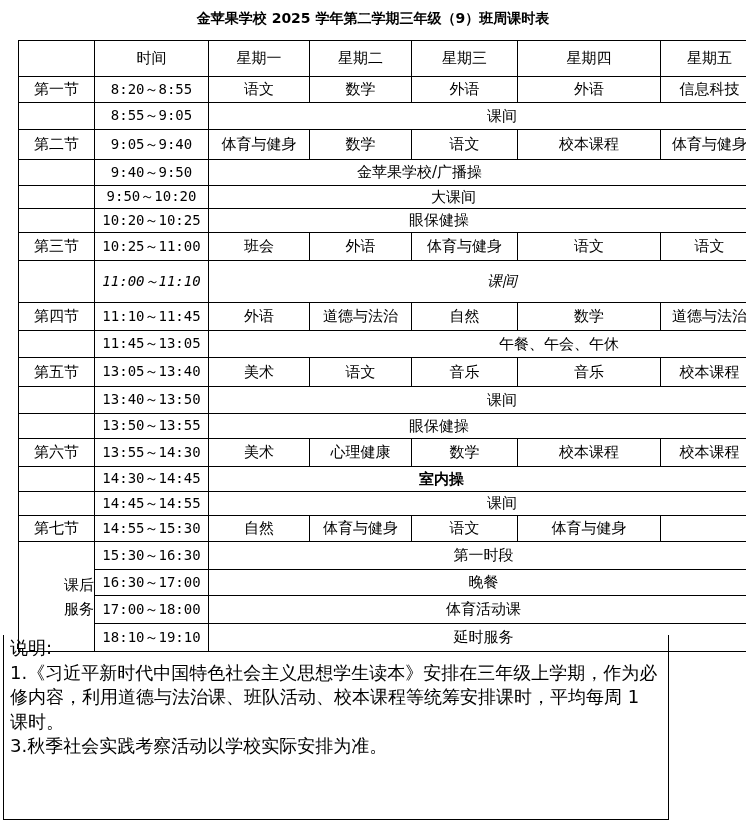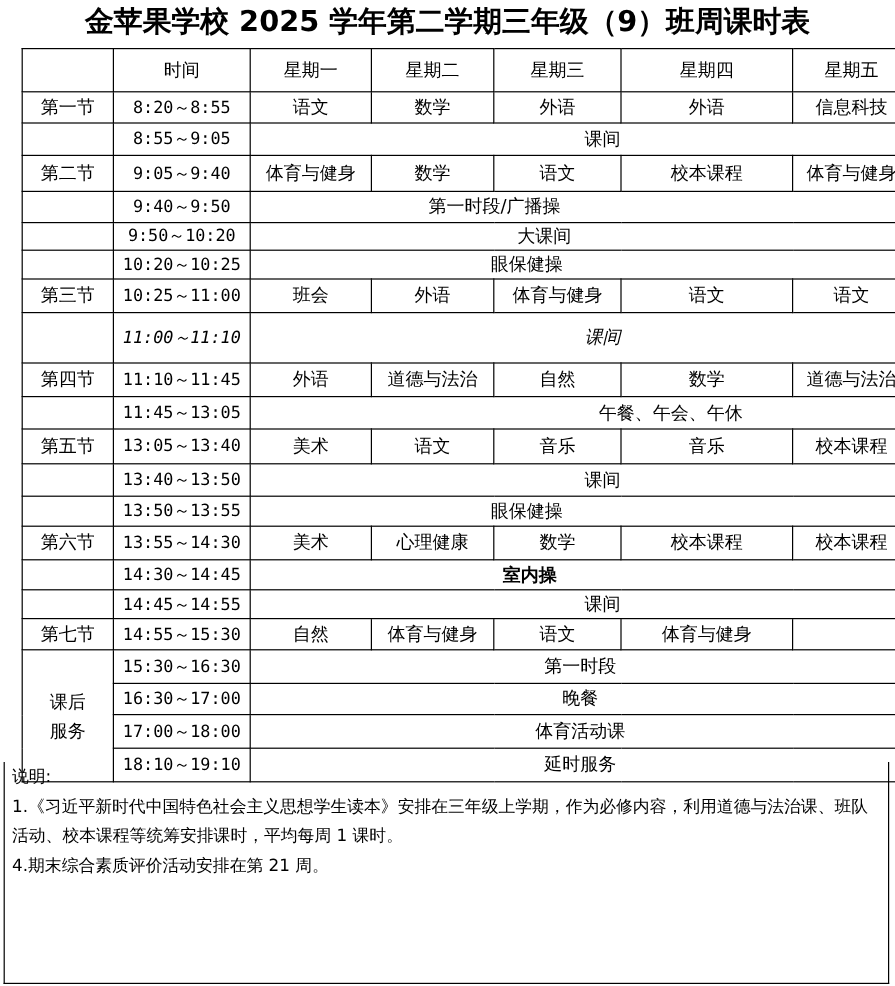--- a/index.html
+++ b/index.html
@@ -1,29 +1,29 @@
 <!DOCTYPE html>
 <html><head>
 <meta charset="utf-8">
 <style>
   html, body { margin:0; padding:0; background:#ffffff; }
   body { width:746px; height:822px; position:relative; overflow:hidden;
          font-family:"DejaVu Sans","Liberation Sans",sans-serif; color:#000; }
   .title { position:absolute; left:0; top:0; width:746px; height:38px;
-           text-align:center; line-height:36px; font-size:24px; font-weight:bold;
+           text-align:center; line-height:36px; font-size:14px; font-weight:bold;
            letter-spacing:0px; }
   table.tt { position:absolute; left:18px; top:40px; border-collapse:collapse;
              table-layout:fixed; width:740px; }
   table.tt td { border:1px solid #000; text-align:center; vertical-align:middle;
                 font-size:15px; padding:0; overflow:hidden; white-space:nowrap; }
   table.tt td.time { font-family:"DejaVu Sans Mono","Liberation Mono",monospace; font-size:14px; }
   table.tt td.merged { text-align:left; }
   table.tt td.merged span { display:inline-block; }
-  .notes { position:absolute; left:3px; top:635px; width:738px; height:185px;
-           border:1px solid #000; border-top:none; font-size:14px; line-height:24.6px;
+  .notes { position:absolute; left:3px; top:635px; width:666px; height:185px;
+           border:1px solid #000; border-top:none; font-size:18px; line-height:24.6px;
            padding:1px 6px 0 6px; box-sizing:border-box; }
   .notes p { margin:0; }
 </style>
 </head>
 <body>
 
 <div class="title">金苹果学校 2025 学年第二学期三年级（9）班周课时表</div>
 
 <table class="tt">
   <colgroup>
@@ -64,21 +64,21 @@
         <td class="time">9:05～9:40</td>
         <td>体育与健身</td>
         <td>数学</td>
         <td>语文</td>
         <td>校本课程</td>
         <td>体育与健身</td>
       </tr>
       <tr style="height: 26px;">
         <td></td>
         <td class="time">9:40～9:50</td>
-        <td colspan="5" class="merged"><span style="padding-left: 148px;">第一时段/广播操</span></td>
+        <td colspan="5" class="merged"><span style="padding-left: 148px;">金苹果学校/广播操</span></td>
       </tr>
       <tr style="height: 23px;">
         <td></td>
         <td class="time">9:50～10:20</td>
         <td colspan="5" class="merged"><span style="padding-left: 222px;">大课间</span></td>
       </tr>
       <tr style="height: 24px;">
         <td></td>
         <td class="time">10:20～10:25</td>
         <td colspan="5" class="merged"><span style="padding-left: 200px;">眼保健操</span></td>
@@ -152,21 +152,21 @@
       <tr style="height: 26px;">
         <td>第七节</td>
         <td class="time">14:55～15:30</td>
         <td>自然</td>
         <td>体育与健身</td>
         <td>语文</td>
         <td>体育与健身</td>
         <td></td>
       </tr>
       <tr style="height: 28px;">
-        <td rowspan="4" style="line-height: 24px;">
+        <td rowspan="4" style="line-height: 24px; text-align: right;">
           <div>课后</div>
           <div>服务</div>
         </td>
         <td class="time">15:30～16:30</td>
         <td colspan="5">第一时段</td>
       </tr>
       <tr style="height: 26px;">
         <td class="time">16:30～17:00</td>
         <td colspan="5">晚餐</td>
       </tr>
@@ -177,14 +177,14 @@
       <tr style="height: 28px;">
         <td class="time">18:10～19:10</td>
         <td colspan="5">延时服务</td>
       </tr>
     </tbody>
 </table>
 
 <div class="notes">
   <p>说明:</p>
   <p>1.《习近平新时代中国特色社会主义思想学生读本》安排在三年级上学期，作为必修内容，利用道德与法治课、班队活动、校本课程等统筹安排课时，平均每周 1 课时。</p>
-  <p>4.期末综合素质评价活动安排在第 21 周。</p>
+  <p>3.秋季社会实践考察活动以学校实际安排为准。</p>
 </div>
 
 </body></html>

